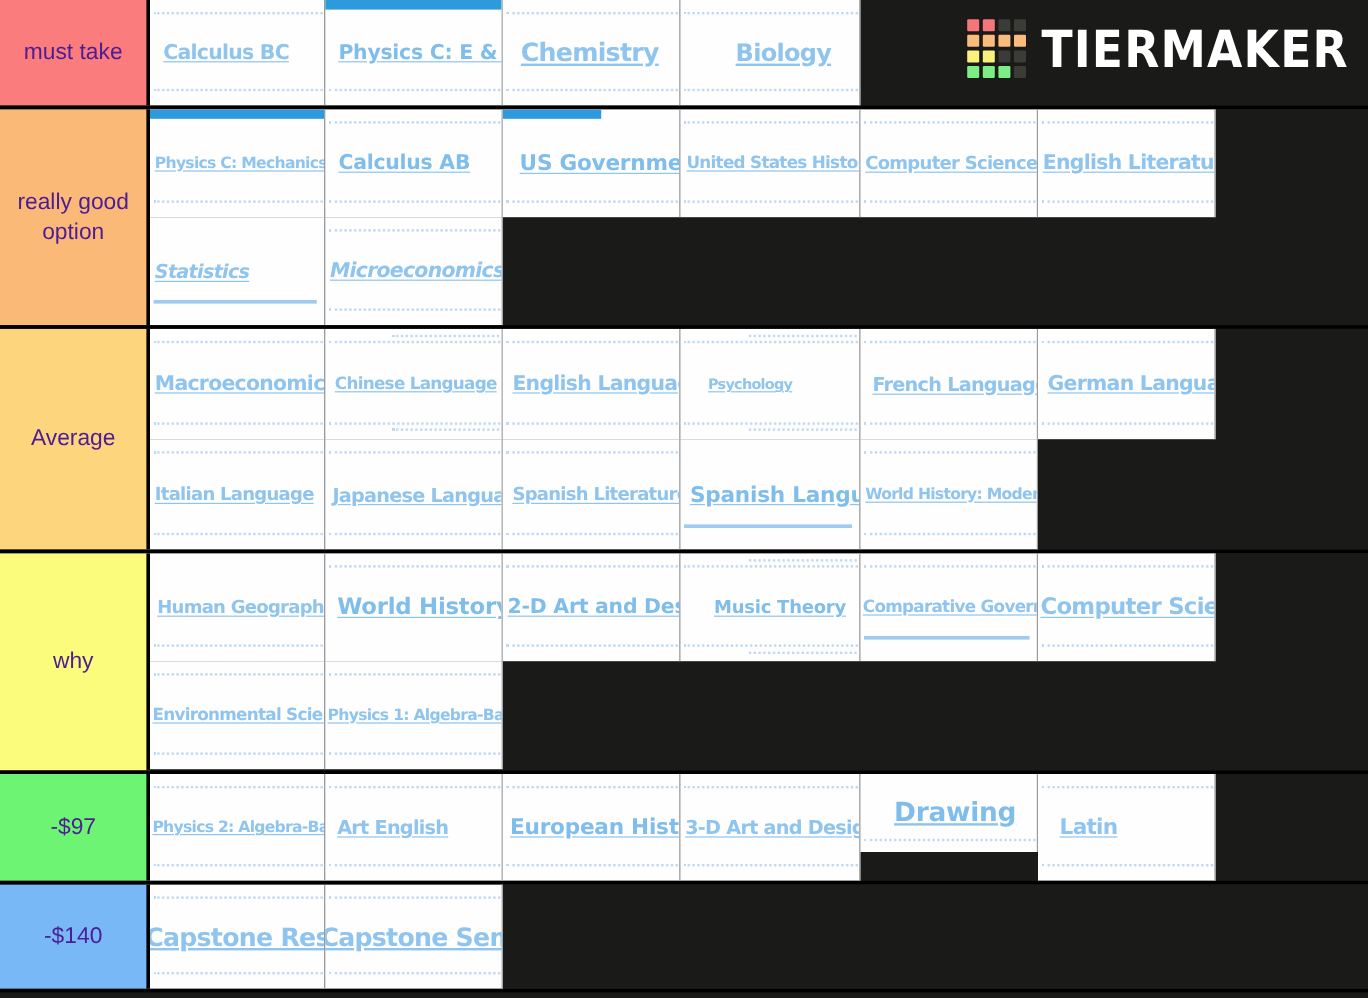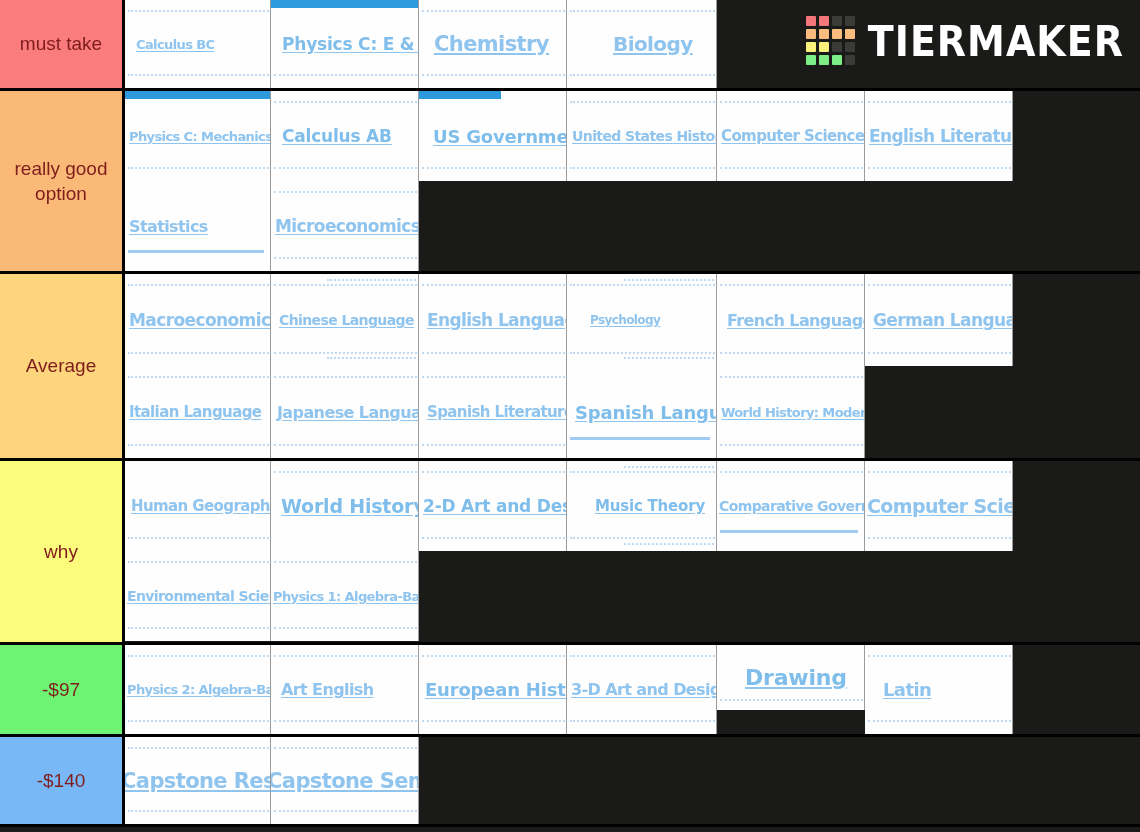--- a/index.html
+++ b/index.html
@@ -61,21 +61,21 @@
   }
   .tier-label {
     flex: 0 0 125px;
     width: 125px;
     box-sizing: border-box;
     border-right: 3px solid #000;
     display: flex;
     align-items: center;
     justify-content: center;
     text-align: center;
-    color: #7f1d1d;
+    color: #4c1d95;
     font-family: "Liberation Sans", sans-serif;
     font-size: 19px;
     line-height: 1.32;
     padding: 2px 6px;
   }
   .tier-items {
     position: relative;
     flex: 1 1 auto;
     display: flex;
     flex-wrap: wrap;
@@ -172,21 +172,21 @@
 
   <div id="tier-rows">
       <div class="tier-row" style="height: 91px;">
         <div class="tier-label" style="background: rgb(251, 124, 124);">must take</div>
         <div class="tier-items">
           <div style="display: flex; width: 100%; height: 88px;">
             <div class="item" title="Calculus BC" style="width: 146px; height: 88px;">
               <div class="item-inner">
                 <div class="rule top"></div>
                 <div class="rule bottom"></div>
-                <span class="link thin" style="font-size: 13px; margin-left: 11px;">Calculus BC</span>
+                <span class="link thin" style="font-size: 17px; margin-left: 11px;">Calculus BC</span>
               </div>
             </div>
             <div class="item" title="Physics C: E &amp; M" style="width: 148px; height: 88px;">
               <div class="item-inner">
                 <div class="rule bottom"></div>
                 <div class="bluebar" style="width: 100%;"></div>
                 <span class="link bold" style="font-size: 17px; margin-left: 11px;">Physics C: E &amp; M</span>
               </div>
             </div>
             <div class="item" title="Chemistry" style="width: 148px; height: 88px;">
@@ -246,21 +246,21 @@
               </div>
             </div>
             <div class="item" title="English Literature" style="width: 148px; height: 90px;">
               <div class="item-inner">
                 <div class="rule top"></div>
                 <div class="rule bottom"></div>
                 <span class="link thin" style="font-size: 17px; margin-left: 4px;">English Literature</span>
               </div>
             </div>
           </div>
-          <div style="display: flex; width: 100%; height: 103px;">
+          <div style="display: flex; width: 100%; height: 103px; font-style: italic;">
             <div class="item" title="Statistics" style="width: 146px; height: 90px;">
               <div class="item-inner">
                 <div class="solidrule" style="left: 2%; right: 4%; bottom: 20%;"></div>
                 <span class="link thin" style="font-size: 16px; margin-left: 4px;">Statistics</span>
               </div>
             </div>
             <div class="item" title="Microeconomics" style="width: 148px; height: 90px;">
               <div class="item-inner">
                 <div class="rule top"></div>
                 <div class="rule bottom"></div>

